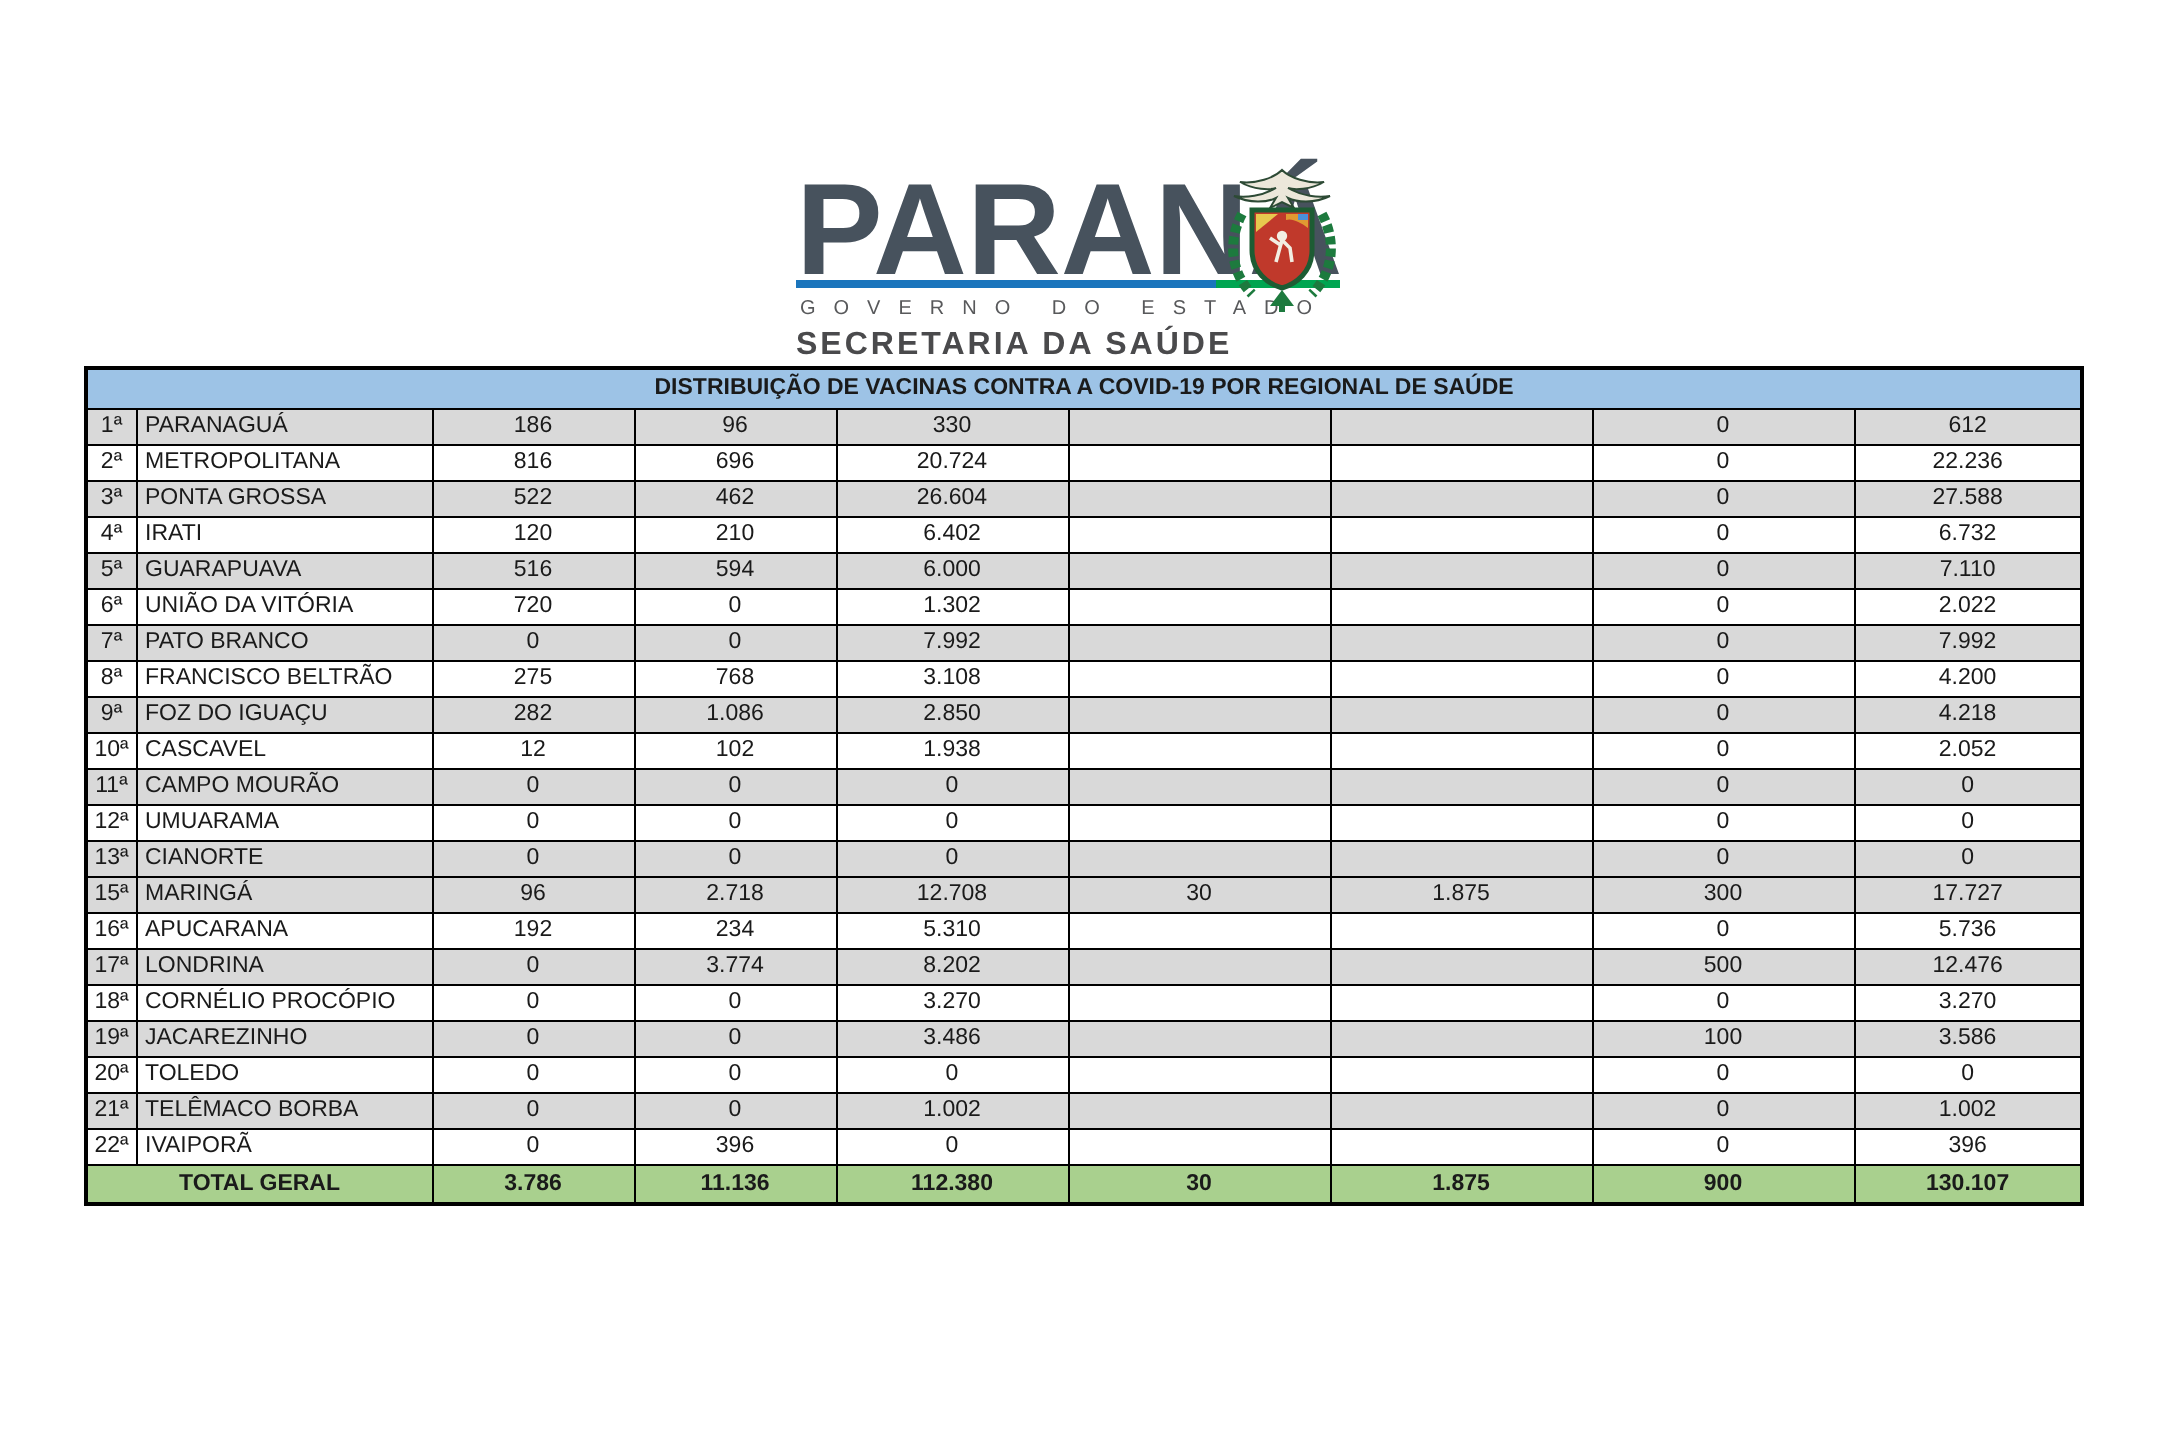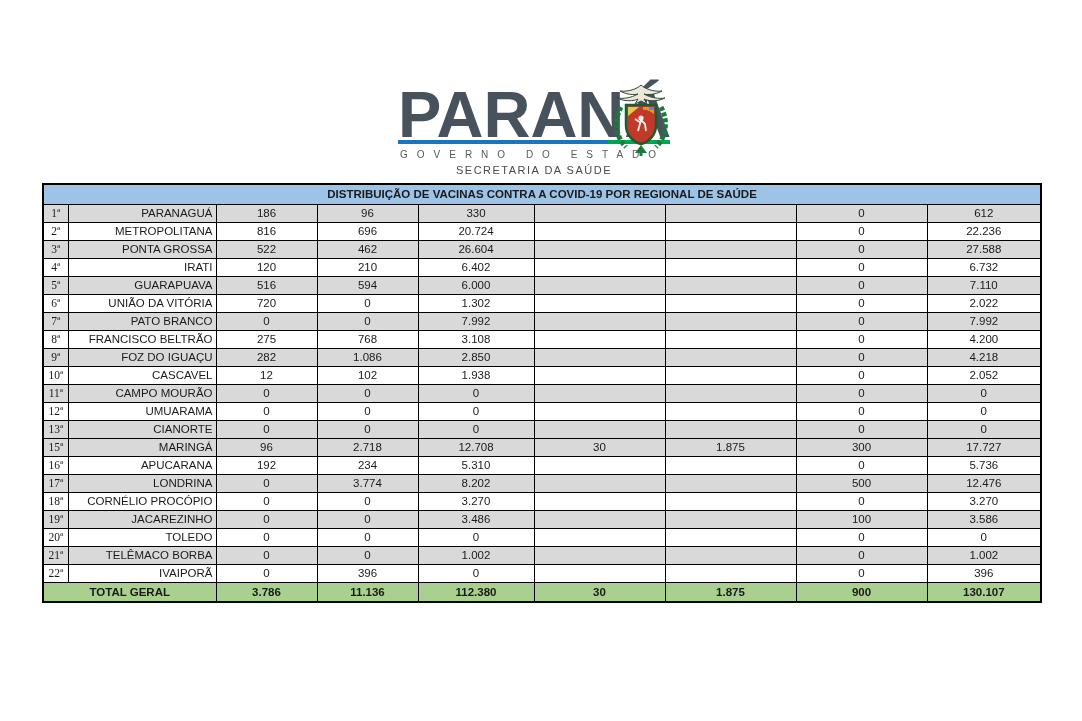--- a/index.html
+++ b/index.html
@@ -38,25 +38,24 @@
   .gov-line {
     margin-top: 5px;
     font-size: 10px;
     letter-spacing: 9px;
     color: var(--gov_text, #58595b);
     white-space: nowrap;
     padding-left: 2px;
   }
   .secretariat {
     margin-top: 4px;
-    font-size: 11px;
-    font-weight: normal;
+    font-size: 16px;
+    font-weight: bold;
     letter-spacing: 1.5px;
     color: var(--secretariat_text, #4a4a4c);
-    text-align: center;
     white-space: nowrap;
   }
 
   
   table.vtable {
     position: absolute;
     left: 42px; top: 183px;
     width: 998px;
     border-collapse: collapse;
     table-layout: fixed;
@@ -79,22 +78,22 @@
     font-size: 12.5px;
   }
   tr.header-row { height: 21px; }
   tr.header-row th {
     background: #ffffff;
     font-weight: bold;
     color: #000;
   }
   tbody tr { height: 18px; }
   tbody tr.shaded td { background: var(--row_alt_bg, #d9d9d9); }
-  td.num { padding: 0 1px; font-family: Liberation Serif, serif; }
-  td.region { text-align: right; padding-left: 4px; }
+  td.num { padding: 0 1px; }
+  td.region { text-align: left; padding-left: 4px; }
   tfoot tr { height: 20px; }
   tfoot td {
     background: var(--total_bg, #a9d08e);
     font-weight: bold;
   }
 </style>
 </head>
 <body>
 
 <div class="logo">

